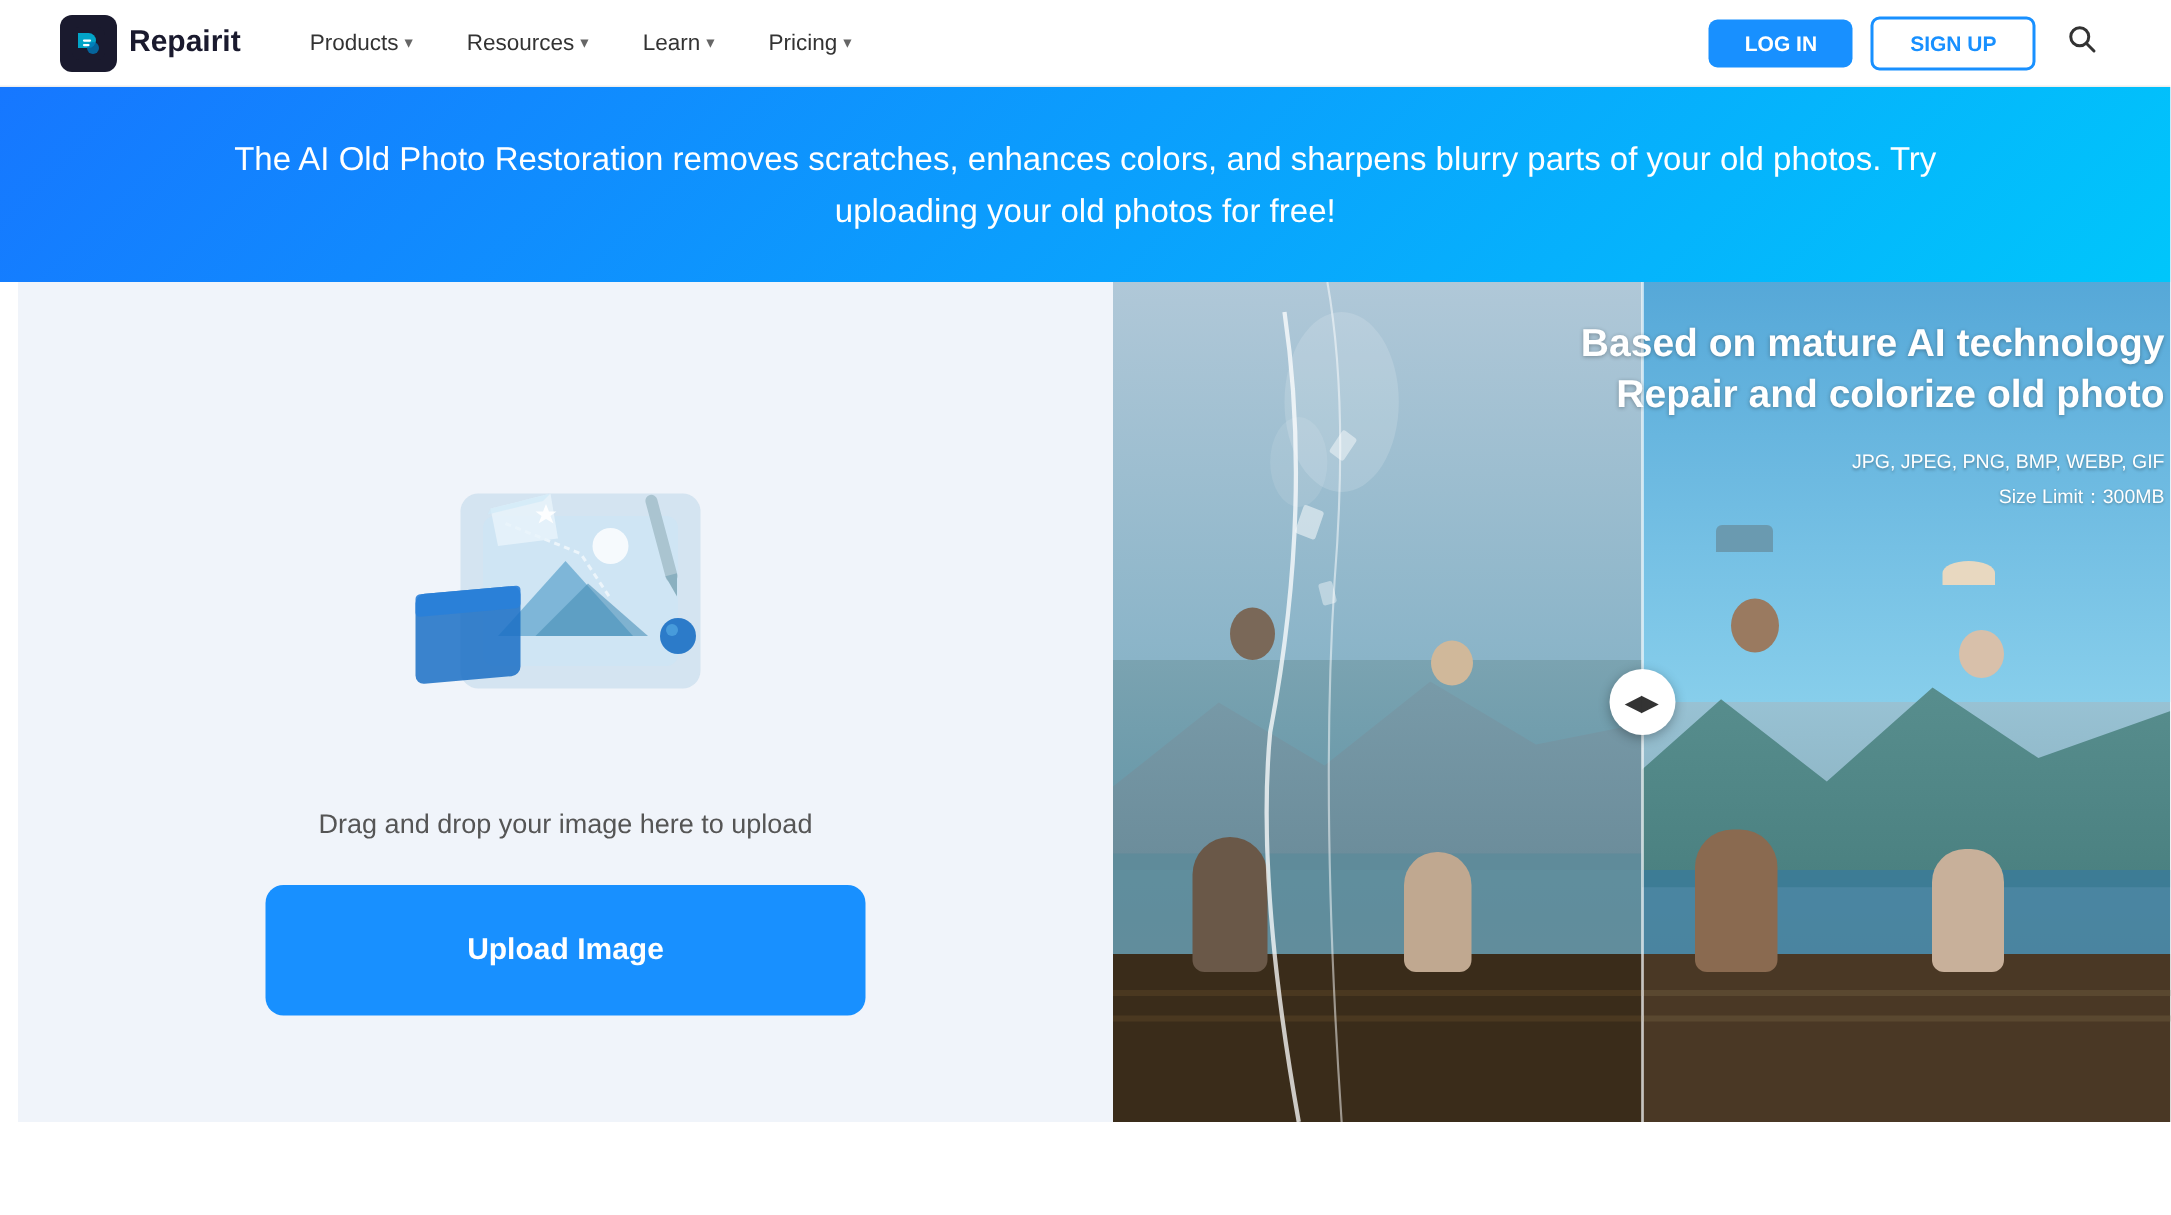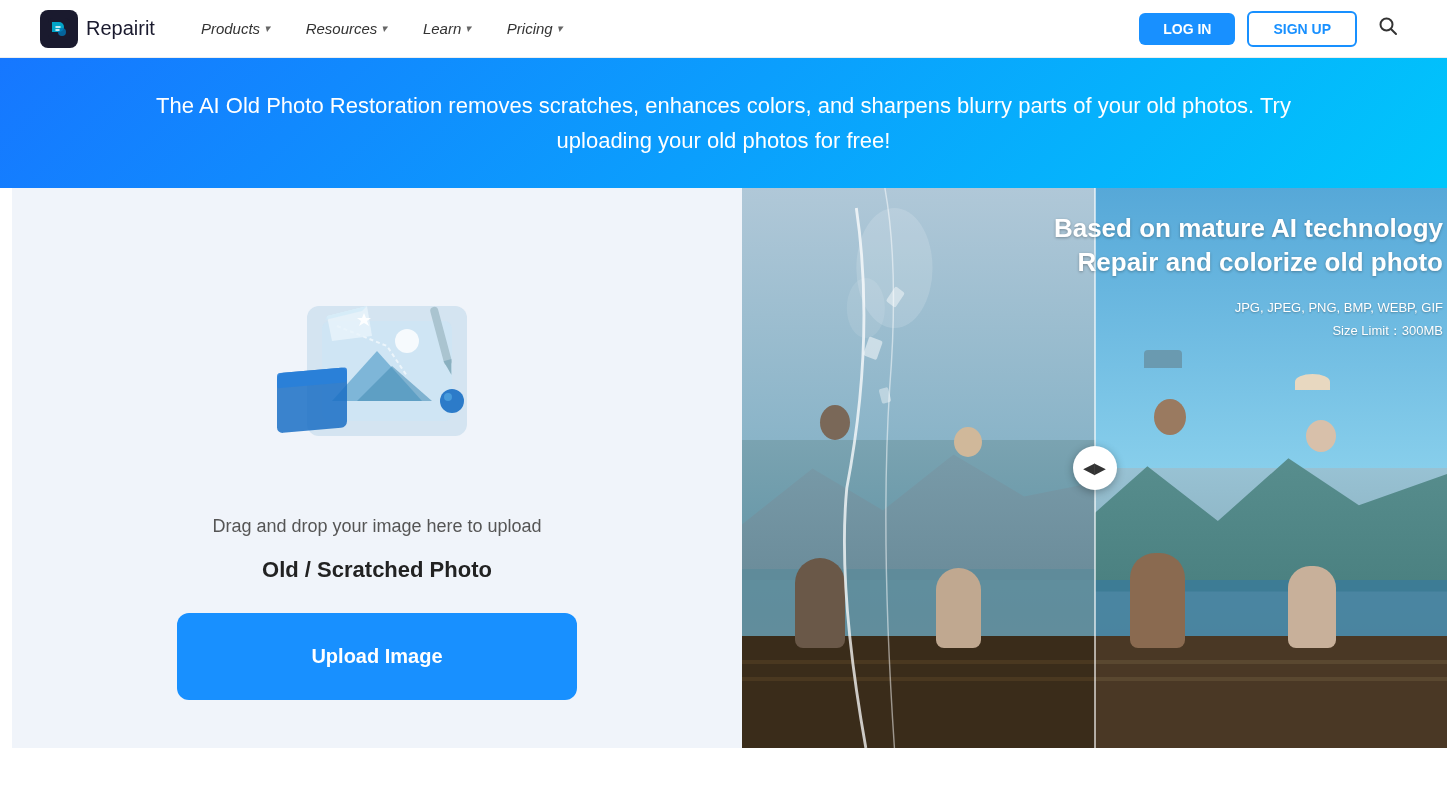--- a/index.html
+++ b/index.html
@@ -30,29 +30,28 @@
       border-radius: 8px;
       display: flex;
       align-items: center;
       justify-content: center;
       color: #00b4d8;
       font-size: 18px;
       font-weight: bold;
     }
     .logo-text {
       font-size: 20px;
-      font-weight: 400;
+      font-weight: 700;
       color: #1a1a2e;
     }
     .nav-links {
       display: flex;
       align-items: center;
       gap: 4px;
       flex: 1;
-      font-style: italic;
     }
     .nav-item {
       display: flex;
       align-items: center;
       gap: 4px;
       padding: 8px 16px;
       font-size: 15px;
       color: #333;
       cursor: pointer;
       border-radius: 4px;
@@ -326,21 +325,20 @@
         <circle cx="201" cy="151" r="4" fill="#5ab0e8" opacity="0.6"></circle>
 
         <polygon points="80,70 120,60 125,90 85,95" fill="#e8f4fb" opacity="0.8"></polygon>
         <polygon points="80,70 120,60 115,65 78,74" fill="#d0eaf8" opacity="0.7"></polygon>
 
         <path d="M115 72 L117 67 L119 72 L124 72 L120 75 L122 80 L117 77 L112 80 L114 75 L110 72 Z" fill="#fff" opacity="0.9"></path>
       </svg>
     </div>
 
     <p class="upload-text-drag">Drag and drop your image here to upload</p>
-    <p class="upload-text-type">Old / Scratched Photo</p>
 
     <button class="upload-btn">Upload Image</button>
   </div>
 
   <div class="preview-panel">
 
     <div class="photo-left">
 
       <div style="position:absolute;top:0;left:0;right:0;height:45%;background:linear-gradient(to bottom,#b0c8d8,#8ab4c8);"></div>
 

